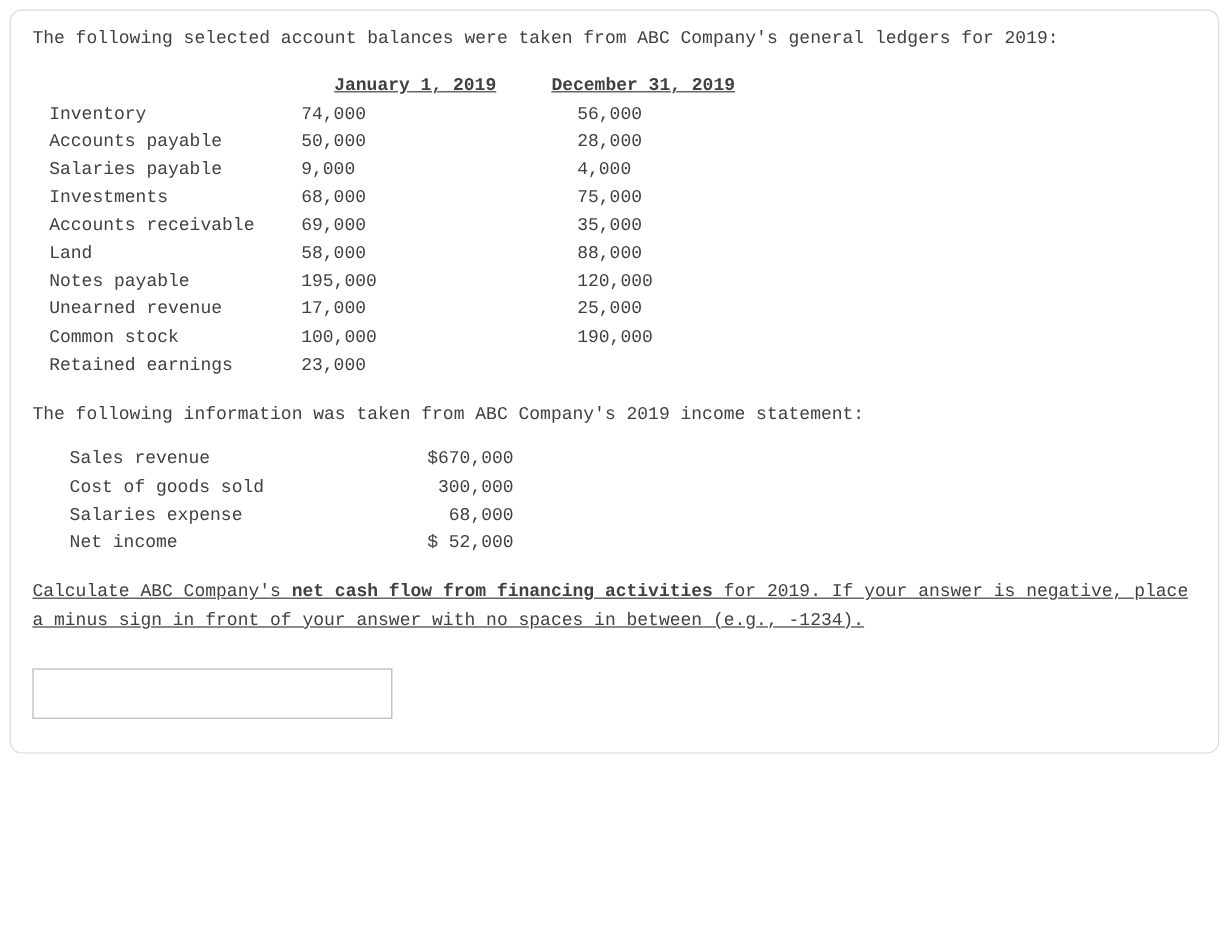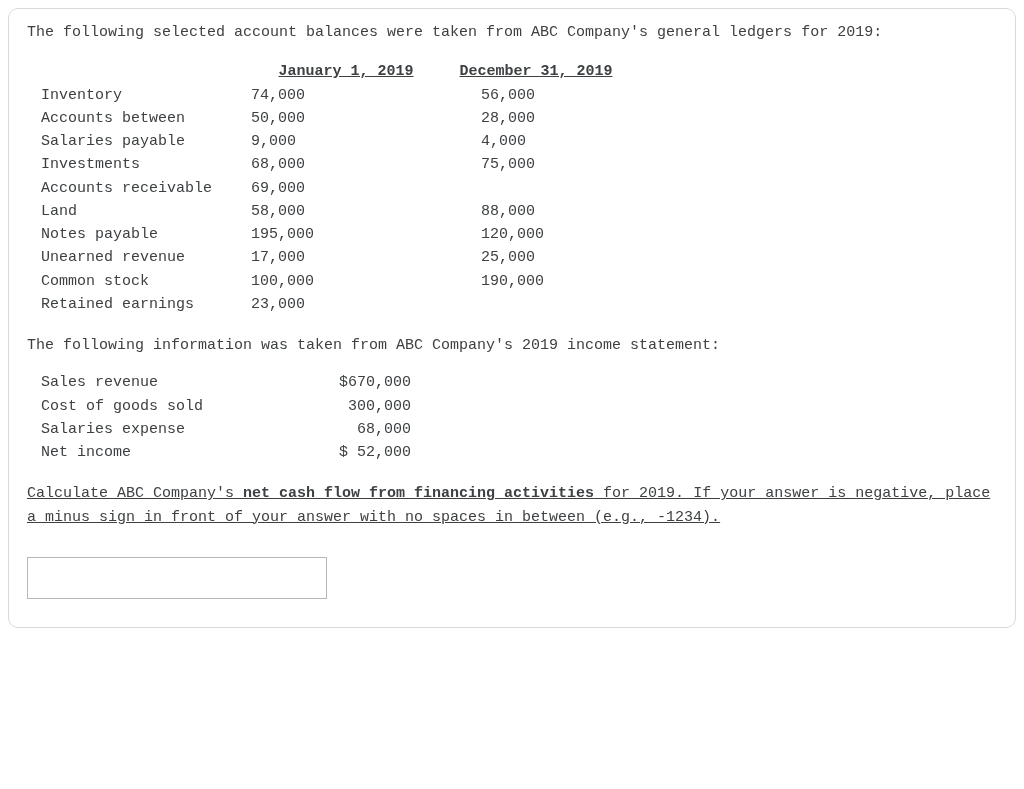--- a/index.html
+++ b/index.html
@@ -49,21 +49,21 @@
   .table1 .row .val {
     width: 150px;
   }
   .table1 .row .gap {
     width: 80px;
   }
   .mid {
     margin: 0 0 14px 0;
   }
   .table2 {
-    margin-left: 14px;
+    margin-left: 31px;
     margin-bottom: 18px;
   }
   .table2 .row {
     display: flex;
   }
   .table2 .row .label {
     width: 250px;
   }
   .table2 .row .val {
     width: 120px;
@@ -98,41 +98,42 @@
       <span class="h">January 1, 2019</span>
       <span class="h">December 31, 2019</span>
     </div>
     <div class="row">
       <span class="label">Inventory</span>
       <span class="val">74,000</span>
       <span class="gap"></span>
       <span class="val">56,000</span>
     </div>
     <div class="row">
-      <span class="label">Accounts between</span>
+      <span class="label">Accounts payable</span>
       <span class="val">50,000</span>
       <span class="gap"></span>
       <span class="val">28,000</span>
     </div>
     <div class="row">
       <span class="label">Salaries payable</span>
       <span class="val">9,000</span>
       <span class="gap"></span>
       <span class="val">4,000</span>
     </div>
     <div class="row">
       <span class="label">Investments</span>
       <span class="val">68,000</span>
       <span class="gap"></span>
       <span class="val">75,000</span>
     </div>
     <div class="row">
       <span class="label">Accounts receivable</span>
       <span class="val">69,000</span>
       <span class="gap"></span>
+      <span class="val">35,000</span>
     </div>
     <div class="row">
       <span class="label">Land</span>
       <span class="val">58,000</span>
       <span class="gap"></span>
       <span class="val">88,000</span>
     </div>
     <div class="row">
       <span class="label">Notes payable</span>
       <span class="val">195,000</span>

